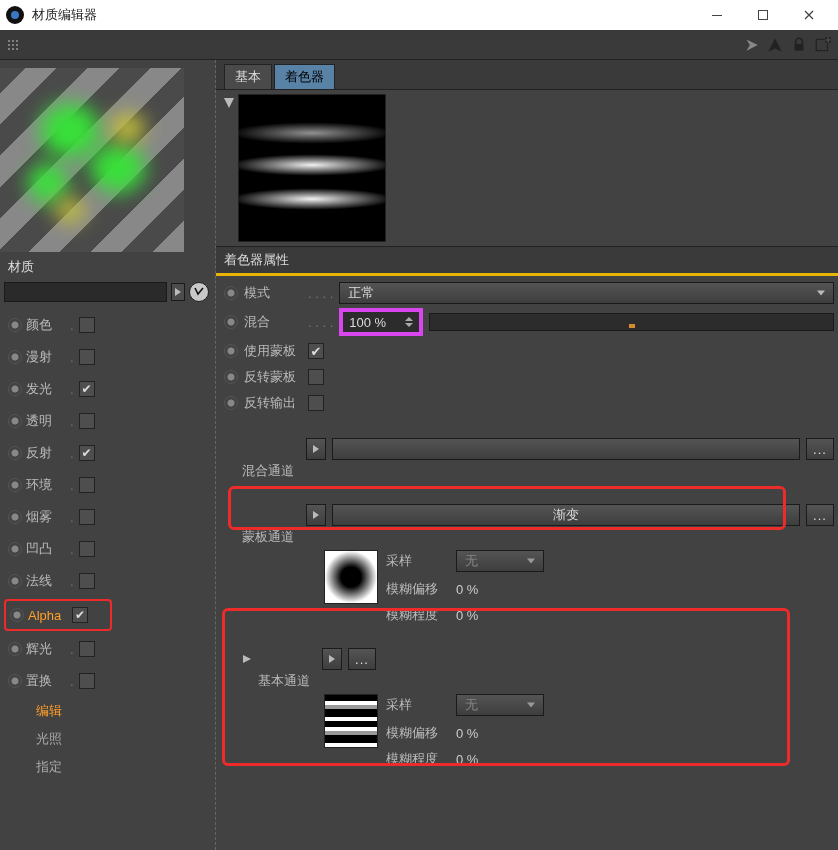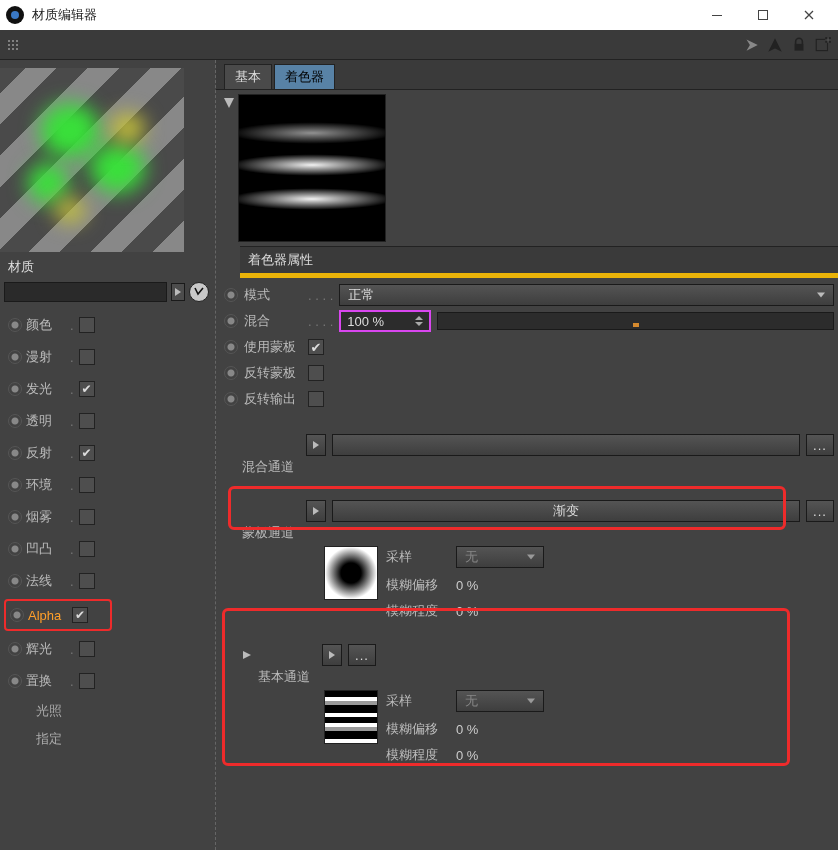--- a/index.html
+++ b/index.html
@@ -215,23 +215,22 @@
     background: radial-gradient(ellipse 80% 55% at 50% 50%, rgba(255,255,255,0.95), rgba(255,255,255,0) 70%);
   }
   .band.b1 { top: 24px; opacity: 0.6; }
   .band.b2 { top: 56px; }
   .band.b3 { top: 90px; }
 
   .section-title {
     padding: 4px 8px;
     background: #3a3a3a;
     border-top: 1px solid #222;
-    border-bottom: 5px solid #eab308;
-    color: #ddd;
-    margin-left: 24px;
+    border-bottom: 3px solid #eab308;
+    color: #ddd;
   }
   .proplist {
     display: flex; flex-direction: column;
     padding: 6px 4px 6px 8px;
     gap: 4px;
   }
   .prow {
     display: flex; align-items: center; gap: 6px;
     min-height: 22px;
   }
@@ -255,26 +254,26 @@
   }
   .prow .select::after {
     content: "";
     position: absolute; right: 8px; top: 50%;
     transform: translateY(-50%);
     border-left: 4px solid transparent;
     border-right: 4px solid transparent;
     border-top: 5px solid #bbb;
   }
   .prow .numfield {
-    width: 92px; height: 22px;
+    width: 84px; height: 22px;
     background: #2c2c2c;
-    border: 2px solid #d946ef;
+    border: 4px solid #d946ef;
     color: #ddd;
     display: flex; align-items: center;
-    padding: 4px 6px;
+    padding: 10px 6px;
     position: relative;
   }
   .prow .numfield .spin {
     position: absolute; right: 2px; top: 1px; bottom: 1px; width: 12px;
     display: flex; flex-direction: column; justify-content: center; gap: 2px;
   }
   .prow .numfield .spin span {
     width: 0; height: 0;
     border-left: 4px solid transparent;
     border-right: 4px solid transparent;
@@ -540,20 +539,21 @@
         <span class="dots">.</span>
         <span class="cb"></span>
       </div>
       <div class="chan">
         <span class="radio"></span>
         <span class="label">置换</span>
         <span class="dots">.</span>
         <span class="cb"></span>
       </div>
       <div class="sublist">
+        <div class="sitem active">编辑</div>
         <div class="sitem">光照</div>
         <div class="sitem">指定</div>
       </div>
     </div>
   </div>
 
   <div class="right">
     <div class="tabs">
       <div class="tab">基本</div>
       <div class="tab active">着色器</div>

